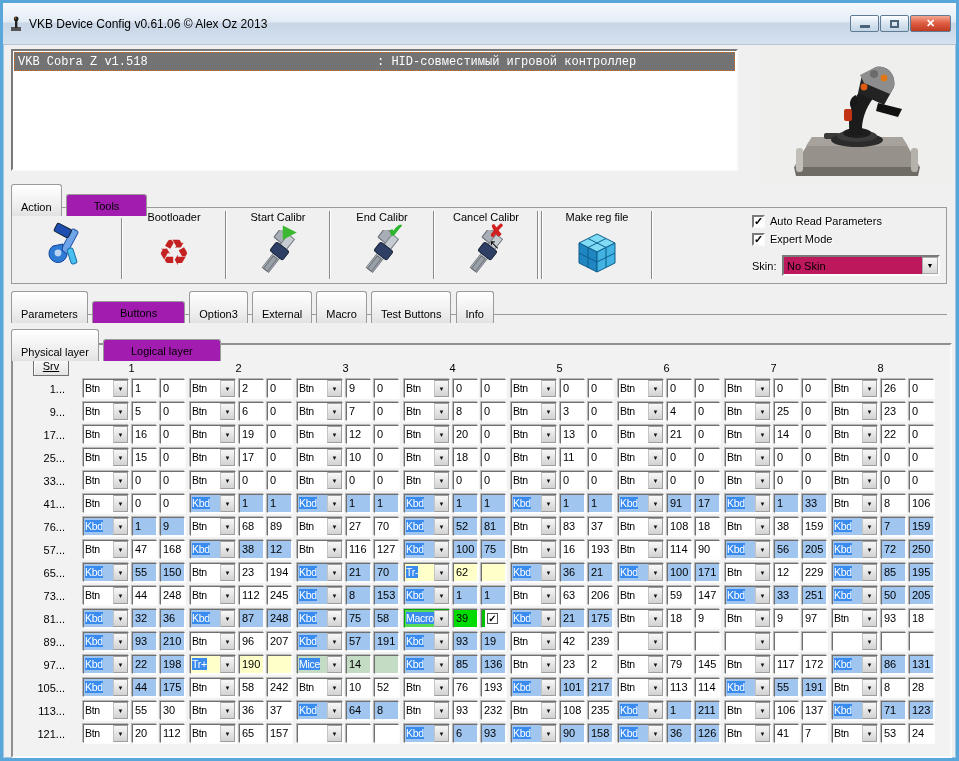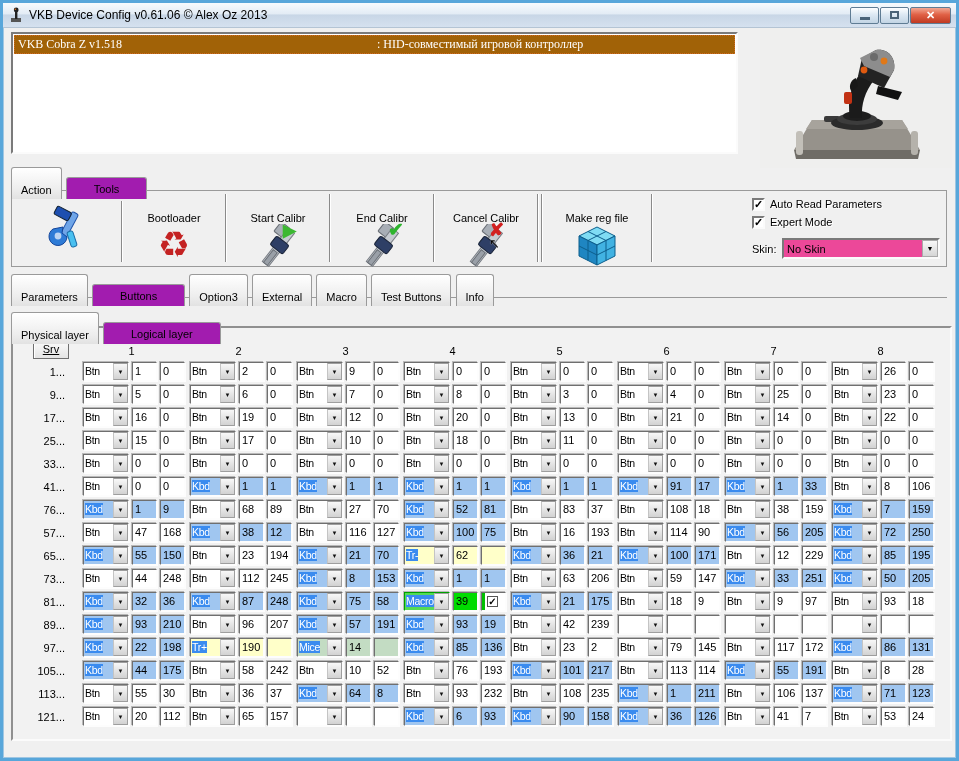--- a/index.html
+++ b/index.html
@@ -1,63 +1,63 @@
 <!DOCTYPE html>
 <html><head>
 <meta charset="utf-8">
 <style>
   html,body{margin:0;padding:0;background:#555;}
   *{box-sizing:border-box;}
   .window{position:relative;width:959px;height:761px;border:3px solid #58A6DA;box-shadow:inset 0 0 0 1px #9FC6E2,0 0 0 1px #1C3A50;background:#F0F0F0;font-family:"Liberation Sans",sans-serif;font-size:11px;color:#000;overflow:hidden;}
   
-  .titlebar{height:25px;display:flex;align-items:center;padding:8px 5px;background:linear-gradient(180deg,#F7FAFD 0%,#E3ECF5 45%,#C8D6E6 50%,#D5E1EF 100%);border-bottom:1px solid #B4C4D4;}
+  .titlebar{height:42px;display:flex;align-items:center;padding:8px 5px;background:linear-gradient(180deg,#F7FAFD 0%,#E3ECF5 45%,#C8D6E6 50%,#D5E1EF 100%);border-bottom:1px solid #B4C4D4;}
   .titlebar .title{margin-left:5px;font-size:12px;}
   .winbtns{margin-left:auto;display:flex;gap:1px;}
   .winbtn{width:29px;height:17px;border:1px solid #5F7C94;border-radius:2px;background:linear-gradient(#FDFEFF,#DCE8F3 45%,#C2D4E4);display:flex;align-items:center;justify-content:center;font-size:9px;color:#333;}
   .winbtn.close{width:41px;background:linear-gradient(#F2A893,#E06045 45%,#C03A22);color:#fff;font-weight:bold;font-size:11px;}
   .minglyph{display:block;width:10px;height:3px;background:#4A6378;margin-top:6px;}
   .maxglyph{display:block;width:9px;height:8px;border:2px solid #4A6378;}
   
   .client{position:relative;height:729px;}
   .info-box{position:absolute;left:8px;top:4px;width:727px;height:122px;background:#fff;border-top:2px solid #7A7A7A;border-left:2px solid #7A7A7A;border-bottom:2px solid #FBFBFB;border-right:2px solid #FBFBFB;}
-  .info-selline{position:relative;height:19px;margin:1px;background:#a16207;color:#fff;font-family:Liberation Serif, serif;font-size:12px;display:flex;align-items:center;outline:1px dotted #D2691E;outline-offset:-1px;white-space:nowrap;overflow:hidden;}
+  .info-selline{position:relative;height:19px;margin:1px;background:#737373;color:#fff;font-family:Liberation Mono, monospace;font-size:12px;display:flex;align-items:center;outline:1px dotted #D2691E;outline-offset:-1px;white-space:nowrap;overflow:hidden;}
   .info-selline .devname{padding-left:4px;}
   .info-selline .devdesc{position:absolute;left:363px;}
   .joystick{position:absolute;left:757px;top:0px;}
   
   .tabstrip{position:absolute;left:8px;right:9px;height:24px;}
   .tabstrip .baseline{position:absolute;left:0;right:0;bottom:0;height:1px;background:#9A9A9A;}
   .tab{position:relative;display:inline-block;vertical-align:bottom;margin-right:1px;padding:16px 9px 3px;border:1px solid #9A9A9A;border-bottom:none;border-radius:3px 3px 0 0;background:linear-gradient(#FFFFFF,#EDEDED 70%,#E2E2E2);z-index:1;cursor:default;}
   .tab.active{z-index:3;background:#a21caf;padding:5px 27px 4px;box-shadow:0 2px 0 #F0F0F0;}
   .ts1{top:139px;}
   .ts2{top:246px;}
   .ts3{top:284px;}
   
   .toolbar{position:absolute;left:8px;right:9px;top:162px;height:77px;border:1px solid #9A9A9A;border-top:none;background:#F0F0F0;display:flex;align-items:stretch;padding:2px 4px;z-index:0;}
   .toolbar::before{content:"";position:absolute;left:0;right:0;top:0;height:1px;background:#9A9A9A;}
   .tb-iconbtn{width:104px;display:flex;align-items:center;justify-content:center;}
   .tb-sep{width:2px;margin:2px 1px;border-left:1px solid #8A8A8A;border-right:1px solid #FFF;}
-  .tb-group{width:100px;display:flex;flex-direction:column;align-items:center;padding-top:20px;}
+  .tb-group{width:100px;display:flex;flex-direction:column;align-items:center;padding-top:2px;}
   .tb-group .tb-label{height:14px;}
   .tb-group .tb-icon{flex:1;display:flex;align-items:center;justify-content:center;position:relative;}
   .tb-group.disabled .tb-label{color:#9B9B9B;}
   .tb-group.disabled .tb-icon{opacity:.55;filter:grayscale(35%);}
   .badge{position:absolute;font-weight:bold;}
   .badge.play{right:2px;top:-4px;color:#3CB832;font-size:17px;}
   .badge.check{right:-2px;top:-6px;color:#2EB52E;font-size:19px;}
   .badge.cross{right:2px;top:-5px;color:#D22020;font-size:18px;}
   .cursor-glyph{position:absolute;right:6px;top:12px;font-size:13px;color:#000;text-shadow:0 0 1px #fff;}
   .recycle{font-size:36px;color:#C42222;line-height:36px;}
   .tb-right{margin-left:auto;width:196px;padding:3px 2px 2px 6px;display:flex;flex-direction:column;}
   .chkrow{display:flex;align-items:center;gap:5px;height:18px;}
   .chkbox3d{width:13px;height:13px;background:#fff;border-top:2px solid #7A7A7A;border-left:2px solid #7A7A7A;border-bottom:2px solid #FBFBFB;border-right:2px solid #FBFBFB;display:flex;align-items:center;justify-content:center;font-size:11px;font-weight:bold;line-height:9px;}
   .chklabel{text-shadow:1px 1px 0 #FFF;}
   .skinrow{margin-top:7px;display:flex;align-items:center;}
   .skinlabel{width:30px;text-shadow:1px 1px 0 #FFF;}
-  .skincombo{flex:1;height:21px;background:#ec4899;border-top:2px solid #7A7A7A;border-left:2px solid #7A7A7A;border-bottom:2px solid #FBFBFB;border-right:2px solid #FBFBFB;display:flex;align-items:center;justify-content:center;}
+  .skincombo{flex:1;height:21px;background:#be185d;border-top:2px solid #7A7A7A;border-left:2px solid #7A7A7A;border-bottom:2px solid #FBFBFB;border-right:2px solid #FBFBFB;display:flex;align-items:center;justify-content:center;}
   .skincombo .sk-text{flex:1;padding-left:3px;}
   .skincombo .sk-arrow{width:16px;align-self:stretch;background:linear-gradient(#F8F8F8,#D6D6D6);border:1px solid #AAA;display:flex;align-items:center;justify-content:center;font-size:7px;}
   
   .gridpanel{position:absolute;left:8px;top:298px;width:941px;height:415px;border-top:2px solid #909090;border-left:2px solid #909090;border-bottom:2px solid #FBFBFB;border-right:2px solid #FBFBFB;background:#F2F2F2;padding:3px 0 0 0;overflow:hidden;}
   .grid-header{display:grid;grid-template-columns:70px repeat(8,107px);height:29px;align-items:end;padding-bottom:3px;}
   .srv-btn{width:36px;height:20px;margin-left:20px;margin-bottom:-2px;background:linear-gradient(#FDFDFD,#E4E4E4);border:1px solid #707070;box-shadow:inset 1px 1px 0 #fff;display:flex;align-items:center;justify-content:center;}
   .srv-btn span{text-decoration:underline;}
   .colhead{text-align:center;padding-right:10px;}
   .grid-row{display:grid;grid-template-columns:70px repeat(8,107px);height:23px;align-items:center;}
   .row-label{text-align:right;padding-right:18px;}

